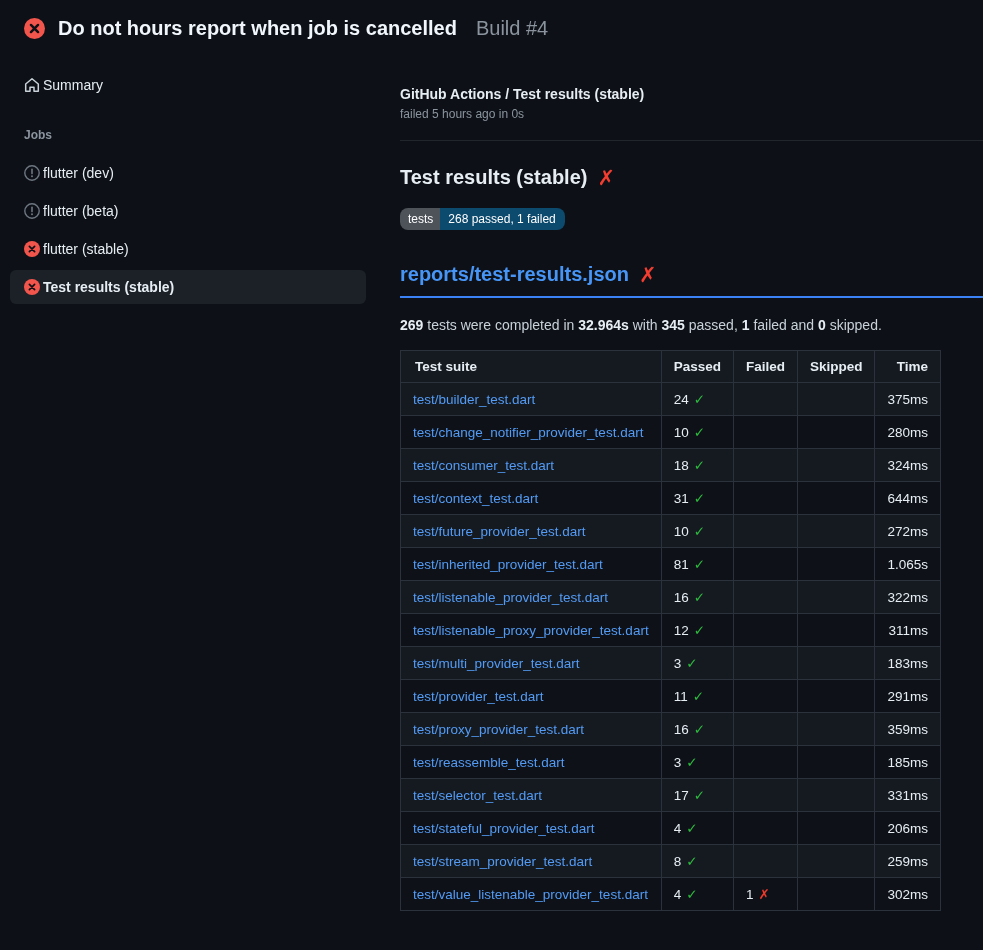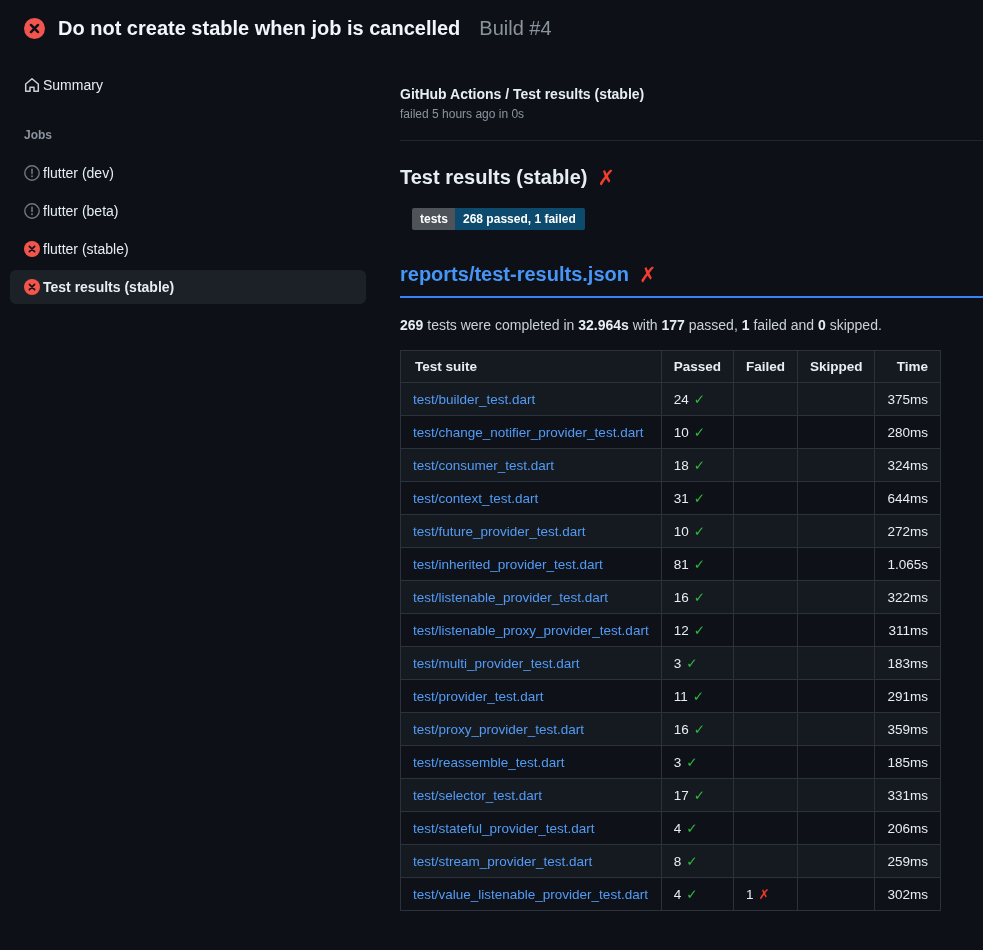--- a/index.html
+++ b/index.html
@@ -48,22 +48,22 @@
   .check-subtitle { font-size: 12px; color: #8b949e; margin-top: 5px; }
   .rule { border: none; border-top: 1px solid #21262d; margin-top: 19px; }
 
   .section-heading {
     margin-top: 25px; font-size: 20px; font-weight: 700; color: #e6edf3;
     display: flex; align-items: center; gap: 10px;
   }
   .x-mark { color: #f23d30; font-weight: 700; font-size: 21px; line-height: 1; }
 
   .badge {
-    display: inline-flex; margin-top: 19px; border-radius: 2px; overflow: hidden;
-    font-size: 12px; font-weight: 700; line-height: 1; margin-left: 12px;
+    display: inline-flex; margin-top: 19px; border-radius: 8px; overflow: hidden;
+    font-size: 12px; font-weight: 400; line-height: 1;
   }
   .badge .badge-label { background: #4e535a; color: #ffffff; padding: 5px 7px 5px 8px; }
   .badge .badge-value { background: #0c4a6e; color: #ffffff; padding: 5px 9px 5px 8px; }
 
   .report-heading {
     margin-top: 33px; padding-bottom: 10px;
     border-bottom: 2px solid #3b82f6;
     font-size: 20px; font-weight: 700; color: #4695f7;
     display: flex; align-items: center; gap: 10px;
   }
@@ -98,21 +98,21 @@
 </head>
 <body>
 
 <div class="page-header">
   <span class="status-circle">
     <svg viewBox="0 0 16 16" width="21" height="21">
       <circle cx="8" cy="8" r="8" fill="#f2554c"></circle>
       <path d="M5.3 5.3 L10.7 10.7 M10.7 5.3 L5.3 10.7" stroke="#0d1117" stroke-width="1.9" stroke-linecap="round"></path>
     </svg>
   </span>
-  <span class="title">Do not create stable when job is cancelled</span>
+  <span class="title">Do not hours report when job is cancelled</span>
   <span class="build">Build #4</span>
 </div>
 
 <div class="layout">
 
   <div class="sidebar">
     <div class="side-item side-summary">
       <span class="ico">
         <svg viewBox="0 0 16 16" width="16" height="16">
           <path d="M8 1.7 L14.3 7 V14.3 H10 V10.2 H6 V14.3 H1.7 V7 Z" fill="none" stroke="#c9d1d9" stroke-width="1.5" stroke-linejoin="round"></path>
@@ -178,21 +178,21 @@
     <div class="badge">
       <span class="badge-label">tests</span>
       <span class="badge-value">268 passed, 1 failed</span>
     </div>
 
     <div class="report-heading">
       <a>reports/test-results.json</a>
       <span class="x-mark">✗</span>
     </div>
 
-    <p class="summary-line"><b>269</b><span> tests were completed in </span><b>32.964s</b><span> with </span><b>177</b><span> passed, </span><b>1</b><span> failed and </span><b>0</b><span> skipped.</span></p>
+    <p class="summary-line"><b>269</b><span> tests were completed in </span><b>32.964s</b><span> with </span><b>345</b><span> passed, </span><b>1</b><span> failed and </span><b>0</b><span> skipped.</span></p>
 
     <table class="results">
       <thead>
         <tr>
           <th class="col-suite">Test suite</th>
           <th>Passed</th>
           <th>Failed</th>
           <th>Skipped</th>
           <th>Time</th>
         </tr>

